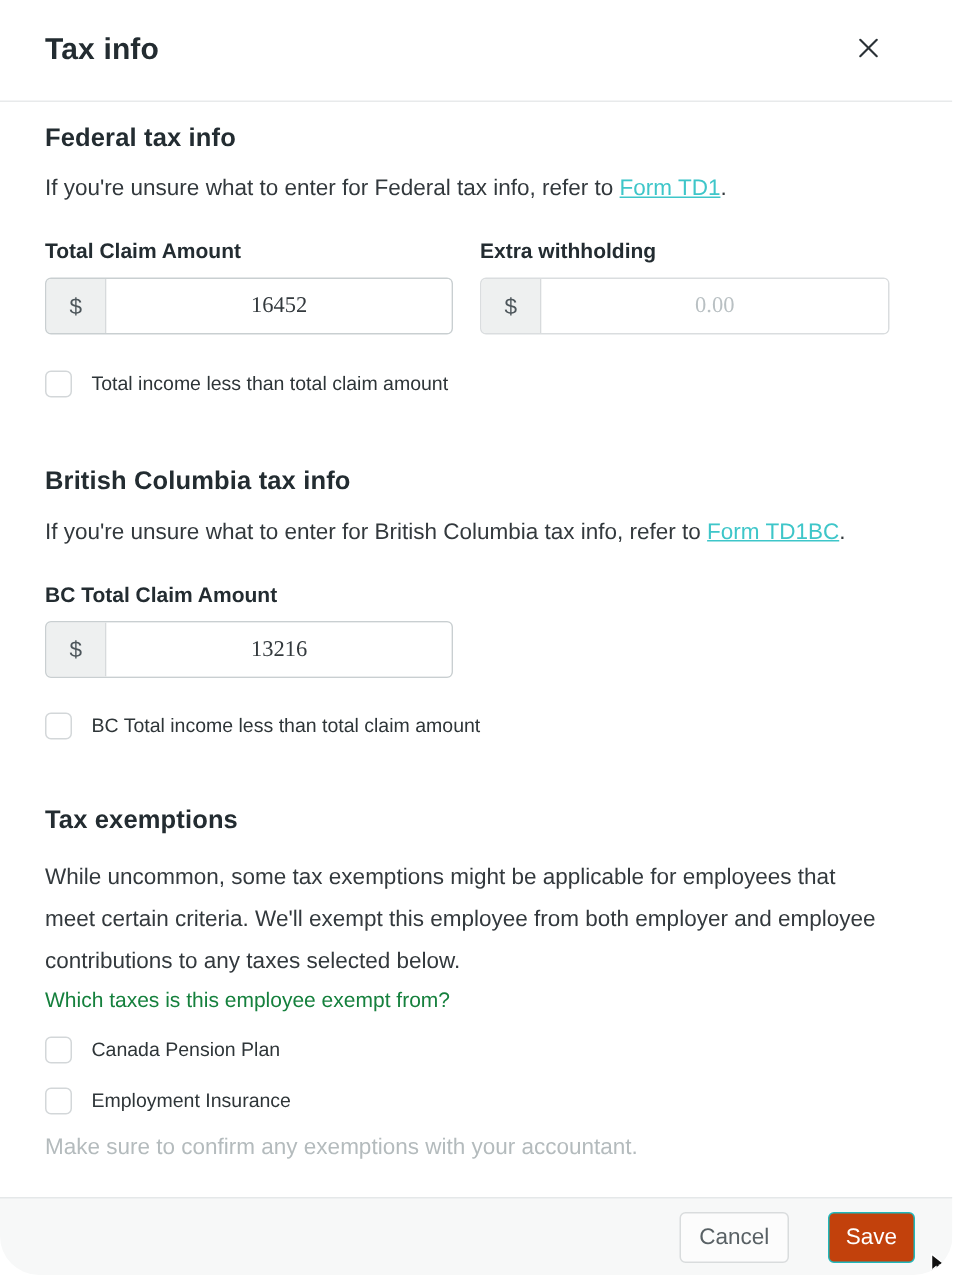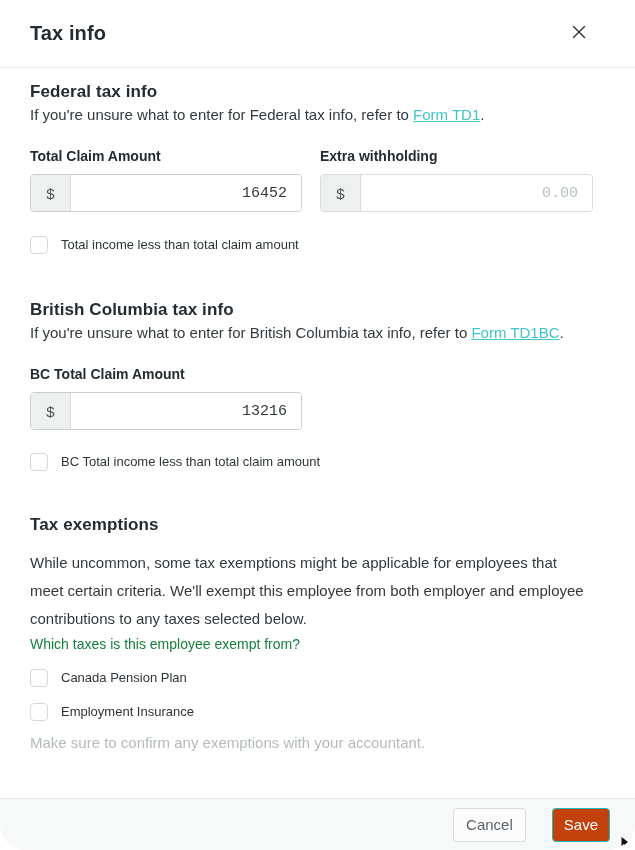--- a/index.html
+++ b/index.html
@@ -56,20 +56,21 @@
     font-weight: 700;
     color: #232c31;
     line-height: 24px;
     letter-spacing: 0.1px;
   }
   .heading-federal { margin-top: 8px; }
   .heading-bc { margin-top: 44px; }
   .heading-exemptions { margin-top: 42px; }
 
   p.section-desc {
+    margin-top: 11px;
     font-size: 15px;
     line-height: 22px;
     color: #33393d;
   }
   a.inline-link {
     color: #3ec6c9;
     text-decoration: underline;
     cursor: pointer;
   }
 
@@ -106,23 +107,23 @@
     align-items: center;
     justify-content: center;
     font-size: 15px;
     color: #4c555a;
   }
   .input-group input {
     flex: 1 1 auto;
     min-width: 0;
     border: none;
     outline: none;
-    text-align: right;
+    text-align: center;
     padding: 0 14px;
-    font-family: Liberation Mono, monospace;
+    font-family: Liberation Serif, serif;
     font-size: 15px;
     color: #33393d;
     background: #ffffff;
   }
   .input-group input::placeholder { color: #b9c0c3; opacity: 1; }
 
   .checkbox-row {
     display: flex;
     align-items: center;
     cursor: pointer;

